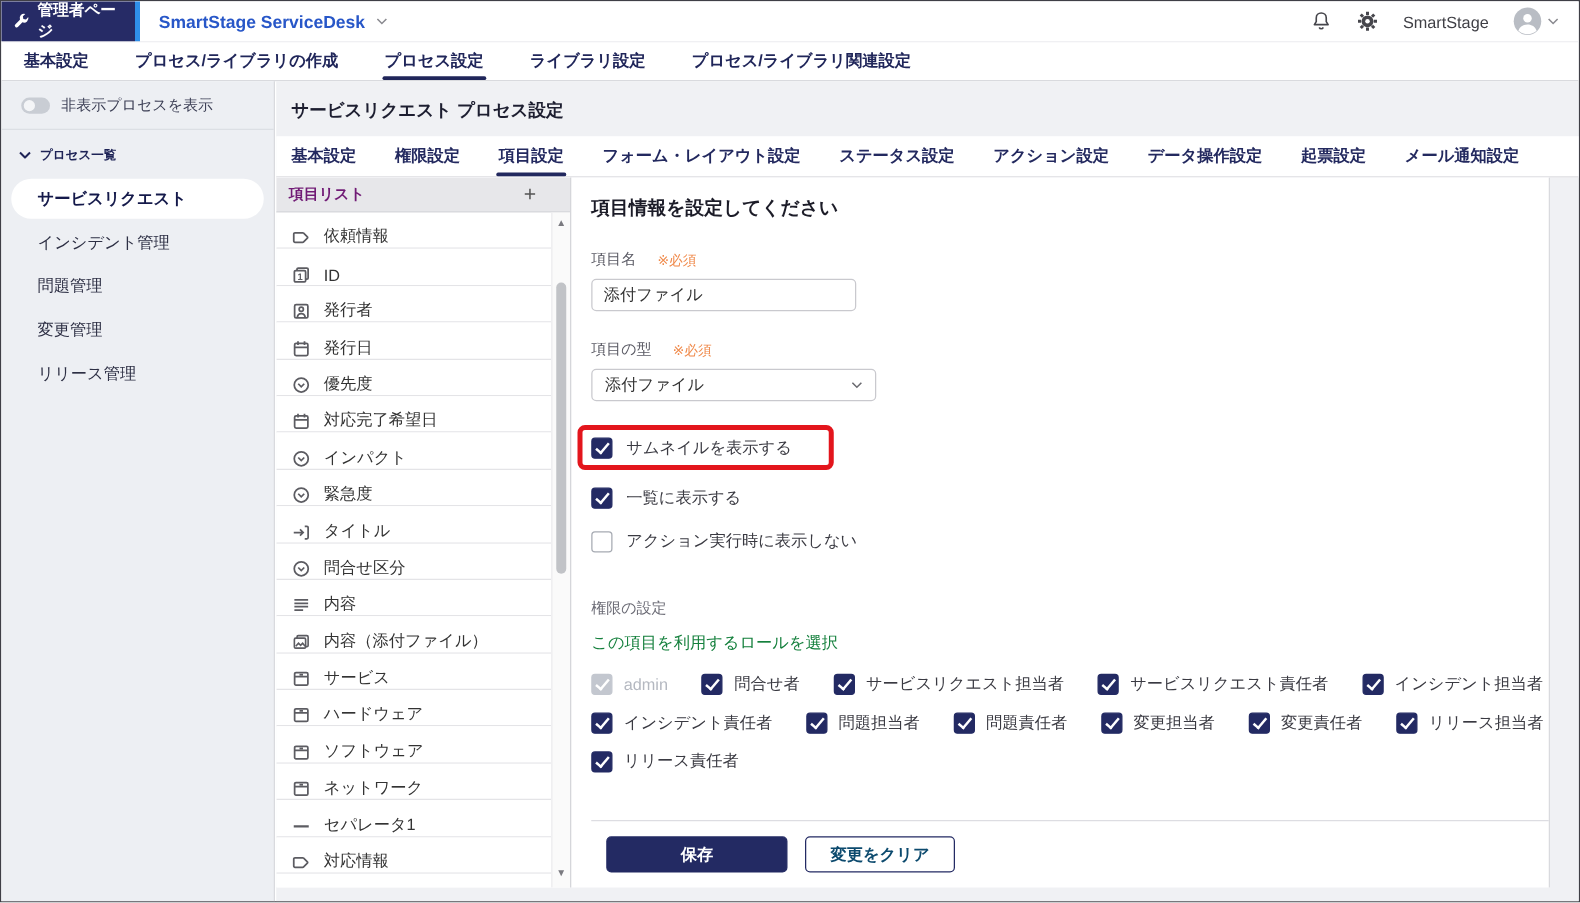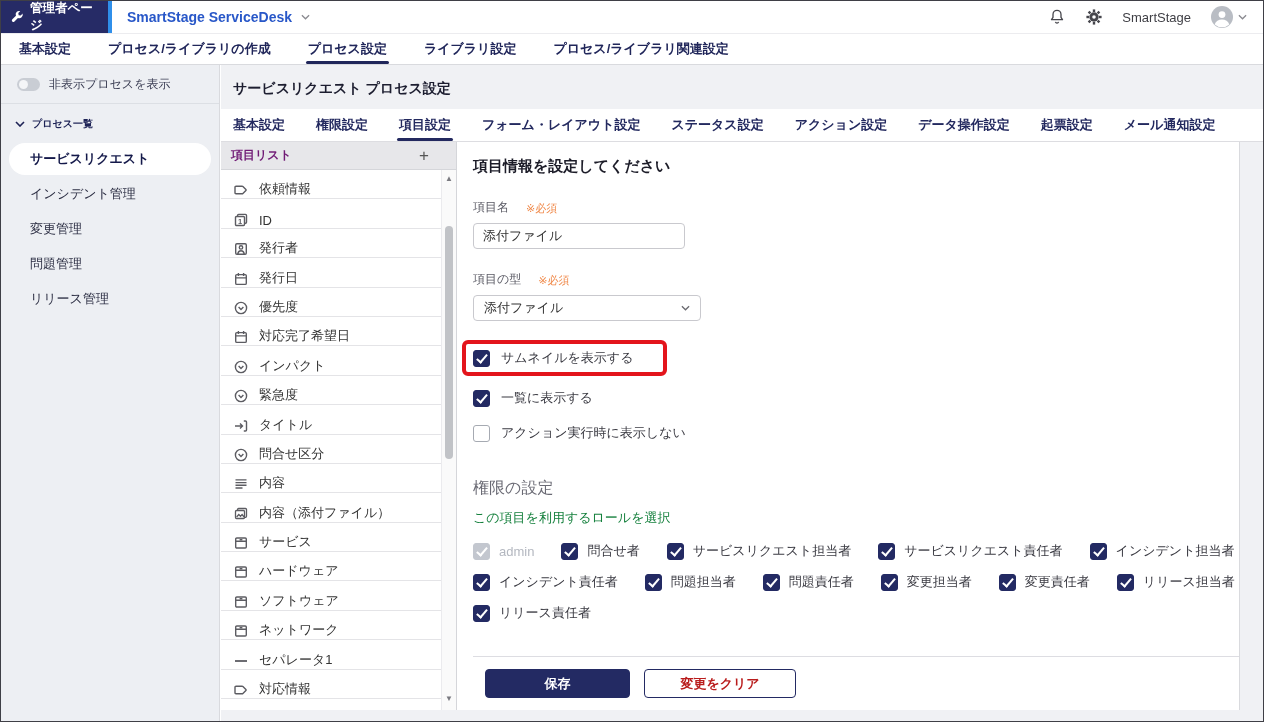--- a/index.html
+++ b/index.html
@@ -71,29 +71,29 @@
   .required{font-size:11px;color:var(--orange);}
   .text-input{width:212px;height:26px;border:1px solid #c9c9ce;border-radius:4px;padding:0 9px;font-size:13px;color:#333;background:#fff;}
   .select-box{width:228px;height:26px;border:1px solid #c9c9ce;border-radius:4px;padding:0 10px;font-size:13px;color:#333;background:#fff;display:flex;align-items:center;justify-content:space-between;cursor:pointer;margin-bottom:8px;}
   .cb-row{display:inline-flex;align-items:center;gap:11px;margin-top:17px;cursor:pointer;width:max-content;}
   .cb-row.hl{border:4px solid var(--red);border-radius:6px;padding:5px 30px 5px 7px;margin-left:-11px;margin-top:11px;margin-bottom:-4px;}
   .cb{width:17px;height:17px;border:1.5px solid #a6aab2;border-radius:3px;background:#fff;position:relative;flex:0 0 auto;}
   .cb.checked{background:#232a63;border-color:#232a63;}
   .cb.checked::after{content:"";position:absolute;left:5px;top:1.5px;width:4px;height:9px;border-right:2px solid #fff;border-bottom:2px solid #fff;transform:rotate(40deg);}
   .cb.disabled{background:#c3c7cf;border-color:#c3c7cf;}
   .cb-label{font-size:13px;color:#3a3a42;}
-  .perm-label{margin-top:36px;font-size:16px;color:#6a6a74;}
+  .perm-label{margin-top:36px;font-size:12px;color:#6a6a74;}
   .perm-desc{margin-top:10px;font-size:13px;color:#15803d;}
   .roles{margin-top:15px;display:flex;flex-wrap:wrap;column-gap:27px;row-gap:13px;max-width:775px;}
   .role{display:flex;align-items:center;gap:9px;cursor:pointer;}
   .role .cb-label.dim{color:#b4b8c0;}
   .form-footer{margin-top:auto;border-top:1px solid #dddde2;padding:12px 0 12px 12px;display:flex;gap:14px;}
   .btn{height:29px;border-radius:4px;font-size:13px;font-weight:bold;cursor:pointer;}
   .btn-save{width:145px;background:#232a63;color:#fff;border:1px solid #232a63;}
-  .btn-clear{width:152px;background:#fff;color:#b91c1c;border:1px solid #232a63;}
+  .btn-clear{width:120px;background:#fff;color:#0c4a6e;border:1px solid #232a63;}
 </style>
 </head>
 <body>
 
 <div class="screen">
 
   <div class="topbar">
     <div class="admin-block">
       <svg viewBox="0 0 16 16">
           <path fill="#fff" d="M14.4 4.1a4 4 0 0 1-5.3 4.9l-4 4.1a1.7 1.7 0 1 1-2.4-2.4l4.1-4A4 4 0 0 1 11.7 1.3L9.5 3.5l.4 2.4 2.4.4 2.1-2.2z"></path>
@@ -177,23 +177,23 @@
           <path d="M1 1l4 4 4-4" fill="none" stroke="#1e2356" stroke-width="1.6"></path>
         </svg>
       <span>プロセス一覧</span>
     </div>
     <div>
 
         <div class="side-item selected"><span>サービスリクエスト</span></div>
 
         <div class="side-item"><span>インシデント管理</span></div>
 
+        <div class="side-item"><span>問題管理</span></div>
+
         <div class="side-item"><span>変更管理</span></div>
-
-        <div class="side-item"><span>問題管理</span></div>
 
         <div class="side-item"><span>リリース管理</span></div>
       </div>
   </aside>
 
   <section class="main">
     <h1 class="main-title">サービスリクエスト プロセス設定</h1>
 
     <div class="tabs">
 

